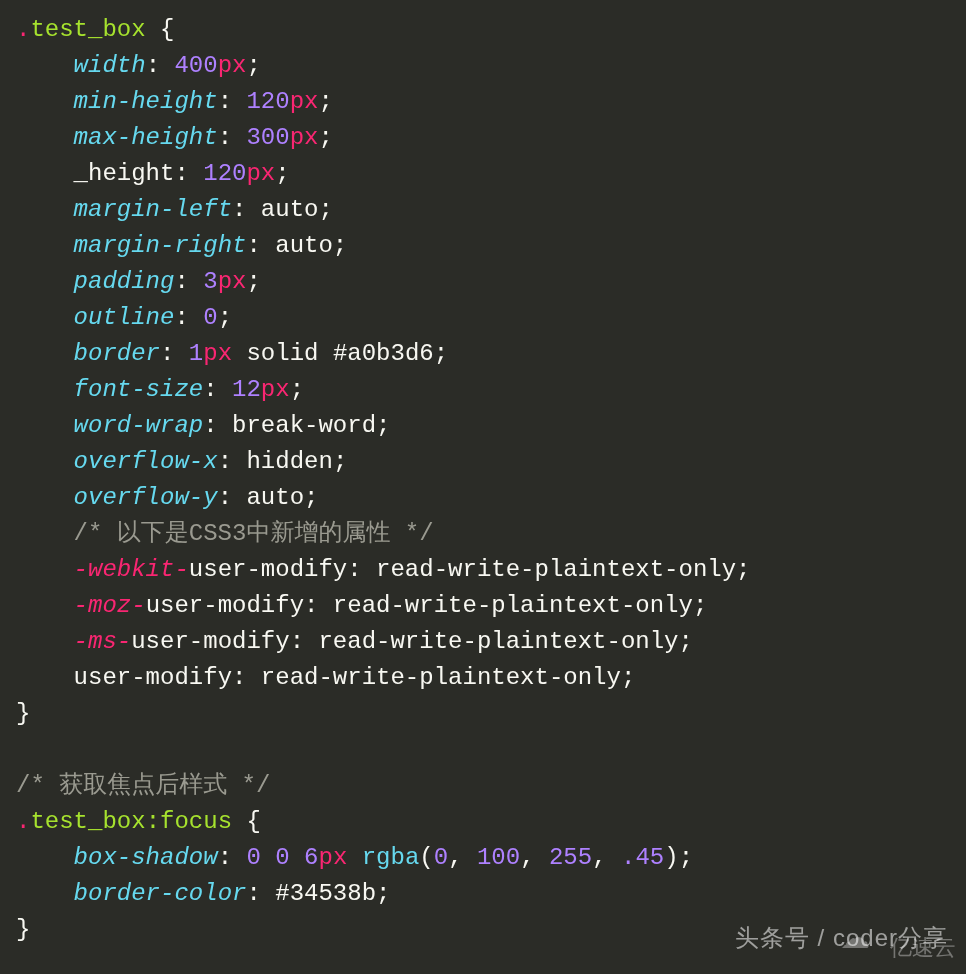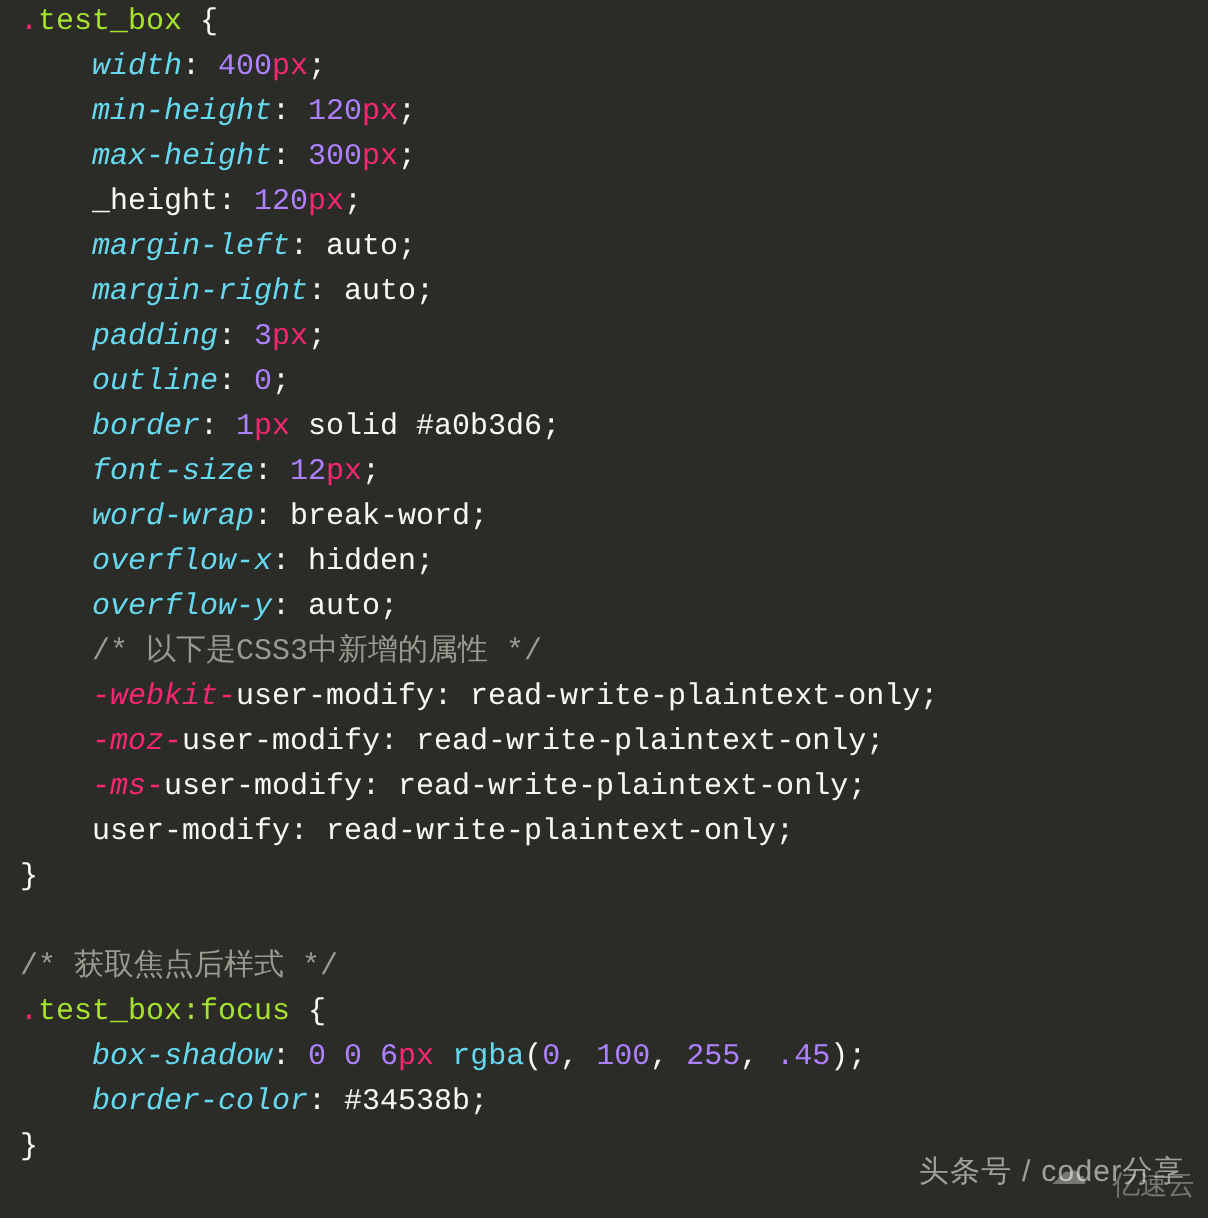--- a/index.html
+++ b/index.html
@@ -10,21 +10,21 @@
     font-size: 24px;
     line-height: 1.5;
     color: #f8f8f2;
     width: 966px;
     height: 974px;
     position: relative;
     overflow: hidden;
   }
   pre {
     margin: 0;
-    padding: 0 16px;
+    padding: 12px 16px;
     white-space: pre;
     font-family: inherit;
   }
   .c-sel   { color: #a6e22e; }            
   .c-dot   { color: #f92672; }            
   .c-prop  { color: #66d9ef; font-style: italic; } 
   .c-propp { color: #f8f8f2; }            
   .c-num   { color: #ae81ff; }            
   .c-unit  { color: #f92672; }            
   .c-val   { color: #f8f8f2; }            

